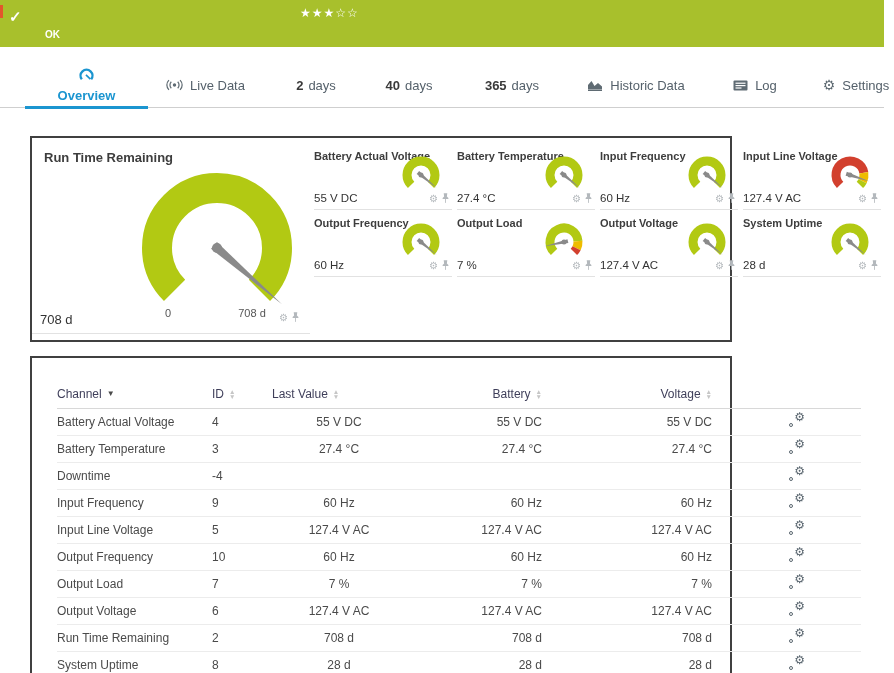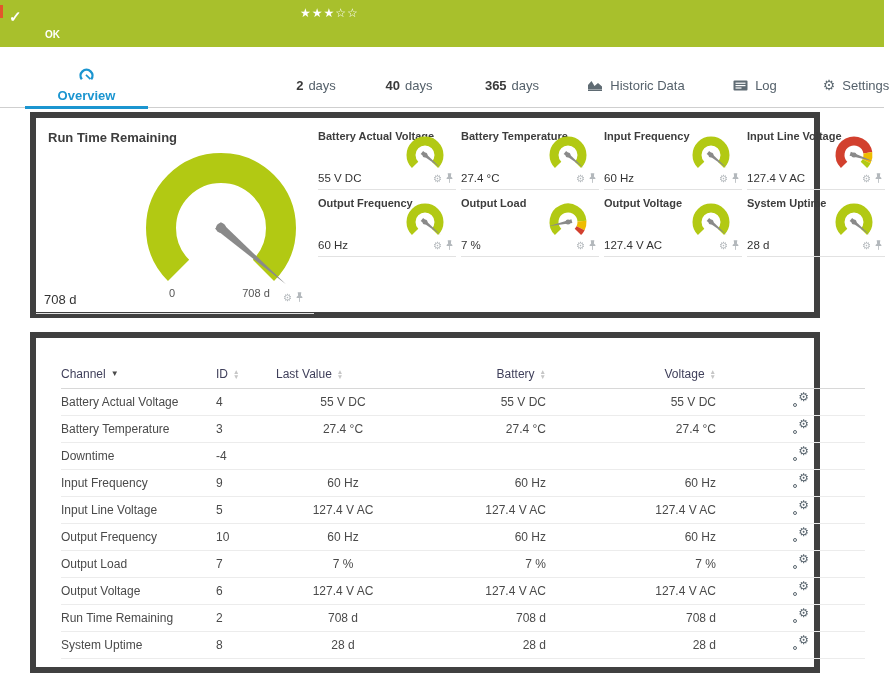--- a/index.html
+++ b/index.html
@@ -21,21 +21,21 @@
   .tab { position:absolute; top:0; height:46px; display:flex; align-items:center; justify-content:center;
     gap:7px; font-size:13px; color:#55616b; cursor:pointer; }
   .tab .t-icon { display:inline-flex; color:#5f6b73; }
   .tab.active { color:#1b95d0; font-weight:bold; }
   .tab.active .t-icon { color:#1b95d0; }
   .tab .num { font-weight:bold; color:#3a3a3a; margin-right:-2px; }
   .tab .t-underline { position:absolute; left:0; right:0; bottom:-1px; height:3px; background:#1b95d0; }
   .gear-glyph { font-size:14px; line-height:1; }
 
   
-  .card { position:absolute; left:30px; width:790px; background:#fff; border:6px solid #404040; }
+  .card { position:absolute; left:30px; width:702px; background:#fff; border:2px solid #404040;margin-top:24px; }
   #gauges-card { top:112px; height:206px; }
   #table-card  { top:332px; height:341px; }
 
   
   #main-panel { position:absolute; left:0; top:0; width:278px; height:196px; border-bottom:1px solid #e2e2e2; }
   #main-panel .p-title { position:absolute; left:12px; top:12px; font-size:13px; font-weight:bold; color:#3d3d3d; }
   #main-gauge { position:absolute; left:93px; top:20px; }
   #main-value { position:absolute; left:8px; bottom:6px; font-size:13px; color:#333; }
   #main-min { position:absolute; left:125px; bottom:14px; width:22px; text-align:center; font-size:11px; color:#555; }
   #main-max { position:absolute; left:198px; bottom:14px; width:44px; text-align:center; font-size:11px; color:#555; }
@@ -84,20 +84,29 @@
 <div id="tab-bar">
     <div class="tab active" style="left: 25px; width: 123px; flex-direction: column;">
       <span class="t-icon">
         <svg width="15" height="13" viewBox="0 0 16 14">
           <path d="M3 12.2 A6.4 6.4 0 1 1 13 12.2" fill="none" stroke="currentColor" stroke-width="2.6"></path>
           <path d="M7.4 7.4 L12.2 12" stroke="currentColor" stroke-width="1.8"></path>
         </svg>
       </span>
       <span>Overview</span>
       <span class="t-underline"></span>
+    </div>
+    <div class="tab" style="left: 148px; width: 115px;">
+      <span class="t-icon">
+        <svg width="17" height="12" viewBox="0 0 18 12">
+          <circle cx="9" cy="6" r="1.8" fill="currentColor"></circle>
+          <path d="M5.6 2.6 a4.8 4.8 0 0 0 0 6.8 M12.4 2.6 a4.8 4.8 0 0 1 0 6.8 M3.1 0.8 a7.3 7.3 0 0 0 0 10.4 M14.9 0.8 a7.3 7.3 0 0 1 0 10.4" fill="none" stroke="currentColor" stroke-width="1.3"></path>
+        </svg>
+      </span>
+      <span>Live Data</span>
     </div>
     <div class="tab" style="left: 281px; width: 70px;">
       <span class="num">2</span>
       <span>days</span>
     </div>
     <div class="tab" style="left: 373px; width: 72px;">
       <span class="num">40</span>
       <span>days</span>
     </div>
     <div class="tab" style="left: 470px; width: 84px;">

